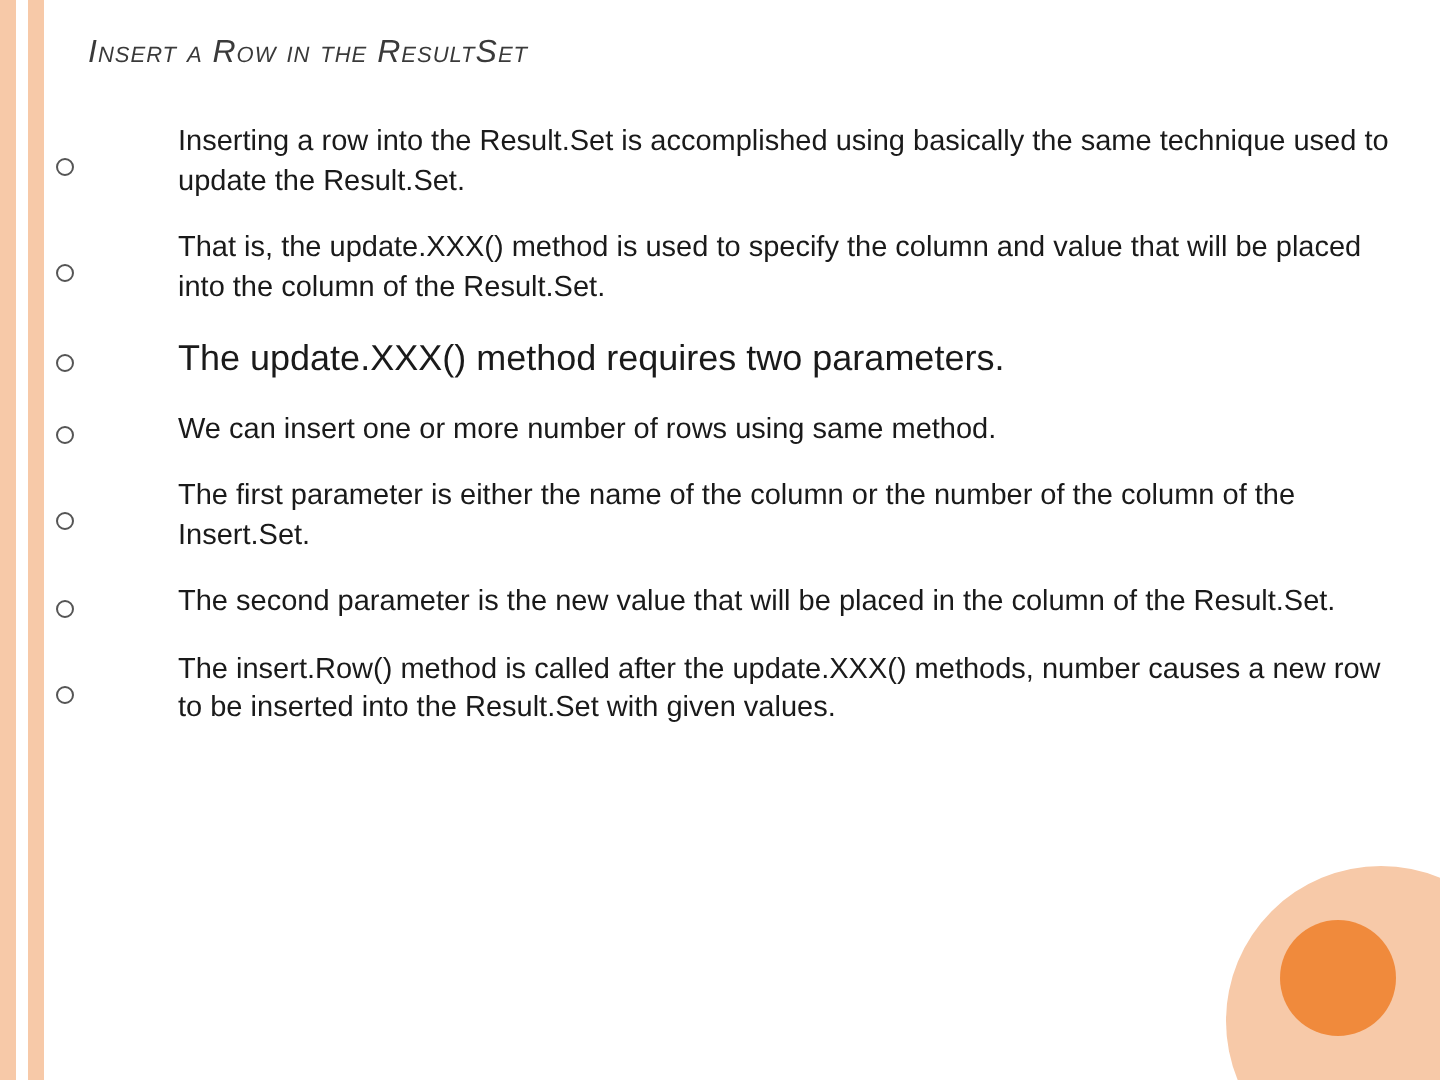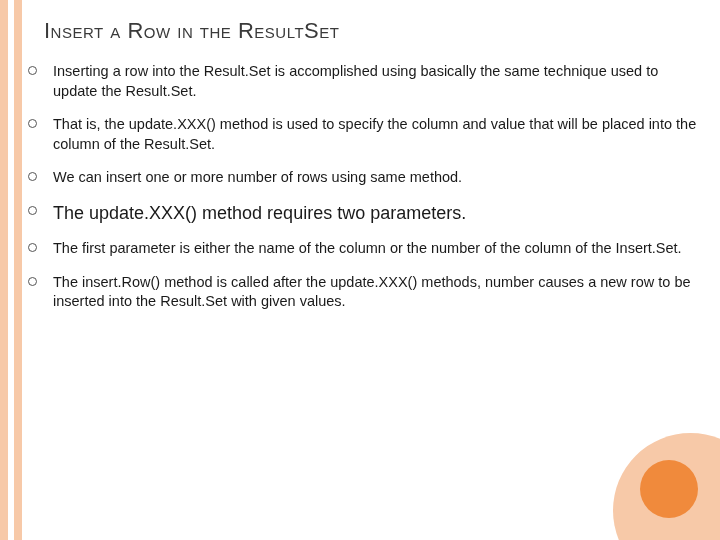--- a/index.html
+++ b/index.html
@@ -10,36 +10,38 @@
     position: relative;
     font-family: Arial, sans-serif;
     overflow: hidden;
   }
   .stripe-1 { position: absolute; left: 0; top: 0; width: 8px; height: 540px; background: #f7c9a8; }
   .stripe-2 { position: absolute; left: 14px; top: 0; width: 8px; height: 540px; background: #f7c9a8; }
   .title {
     position: absolute;
     left: 44px;
     top: 18px;
-    font-size: 22px;
+    font-size: 16px;
     font-weight: 400;
     color: #3a3a3a;
     letter-spacing: 0.5px;
     font-variant: small-caps;
+    font-style: italic;
   }
   .content {
     position: absolute;
     left: 28px;
     top: 62px;
     width: 676px;
   }
   .bullet-row {
     display: flex;
-    align-items: flex-start;
+    align-items: center;
     margin-bottom: 14px;
+    gap: 36px;
   }
   .bullet {
     width: 9px;
     height: 9px;
     border: 1.5px solid #555;
     border-radius: 50%;
     flex-shrink: 0;
     margin-top: 4px;
     margin-right: 16px;
   }
@@ -83,29 +85,33 @@
   <div class="bullet-row">
     <span class="bullet"></span>
     <span class="bullet-text">Inserting a row into the Result.Set is accomplished using basically the same technique used to update the Result.Set.</span>
   </div>
   <div class="bullet-row">
     <span class="bullet"></span>
     <span class="bullet-text">That is, the update.XXX() method is used to specify the column and value that will be placed into the column of the Result.Set.</span>
   </div>
   <div class="bullet-row">
     <span class="bullet"></span>
+    <span class="bullet-text emph">The update.XXX() method requires two parameters.</span>
+  </div>
+  <div class="bullet-row">
+    <span class="bullet"></span>
     <span class="bullet-text">We can insert one or more number of rows using same method.</span>
   </div>
   <div class="bullet-row">
     <span class="bullet"></span>
-    <span class="bullet-text emph">The update.XXX() method requires two parameters.</span>
+    <span class="bullet-text">The first parameter is either the name of the column or the number of the column of the Insert.Set.</span>
   </div>
   <div class="bullet-row">
     <span class="bullet"></span>
-    <span class="bullet-text">The first parameter is either the name of the column or the number of the column of the Insert.Set.</span>
+    <span class="bullet-text">The second parameter is the new value that will be placed in the column of the Result.Set.</span>
   </div>
   <div class="bullet-row">
     <span class="bullet"></span>
     <span class="bullet-text">The insert.Row() method is called after the update.XXX() methods, number causes a new row to be inserted into the Result.Set with given values.</span>
   </div>
 </div>
 
 <div class="circle-big"></div>
 <div class="circle-small"></div>
 

